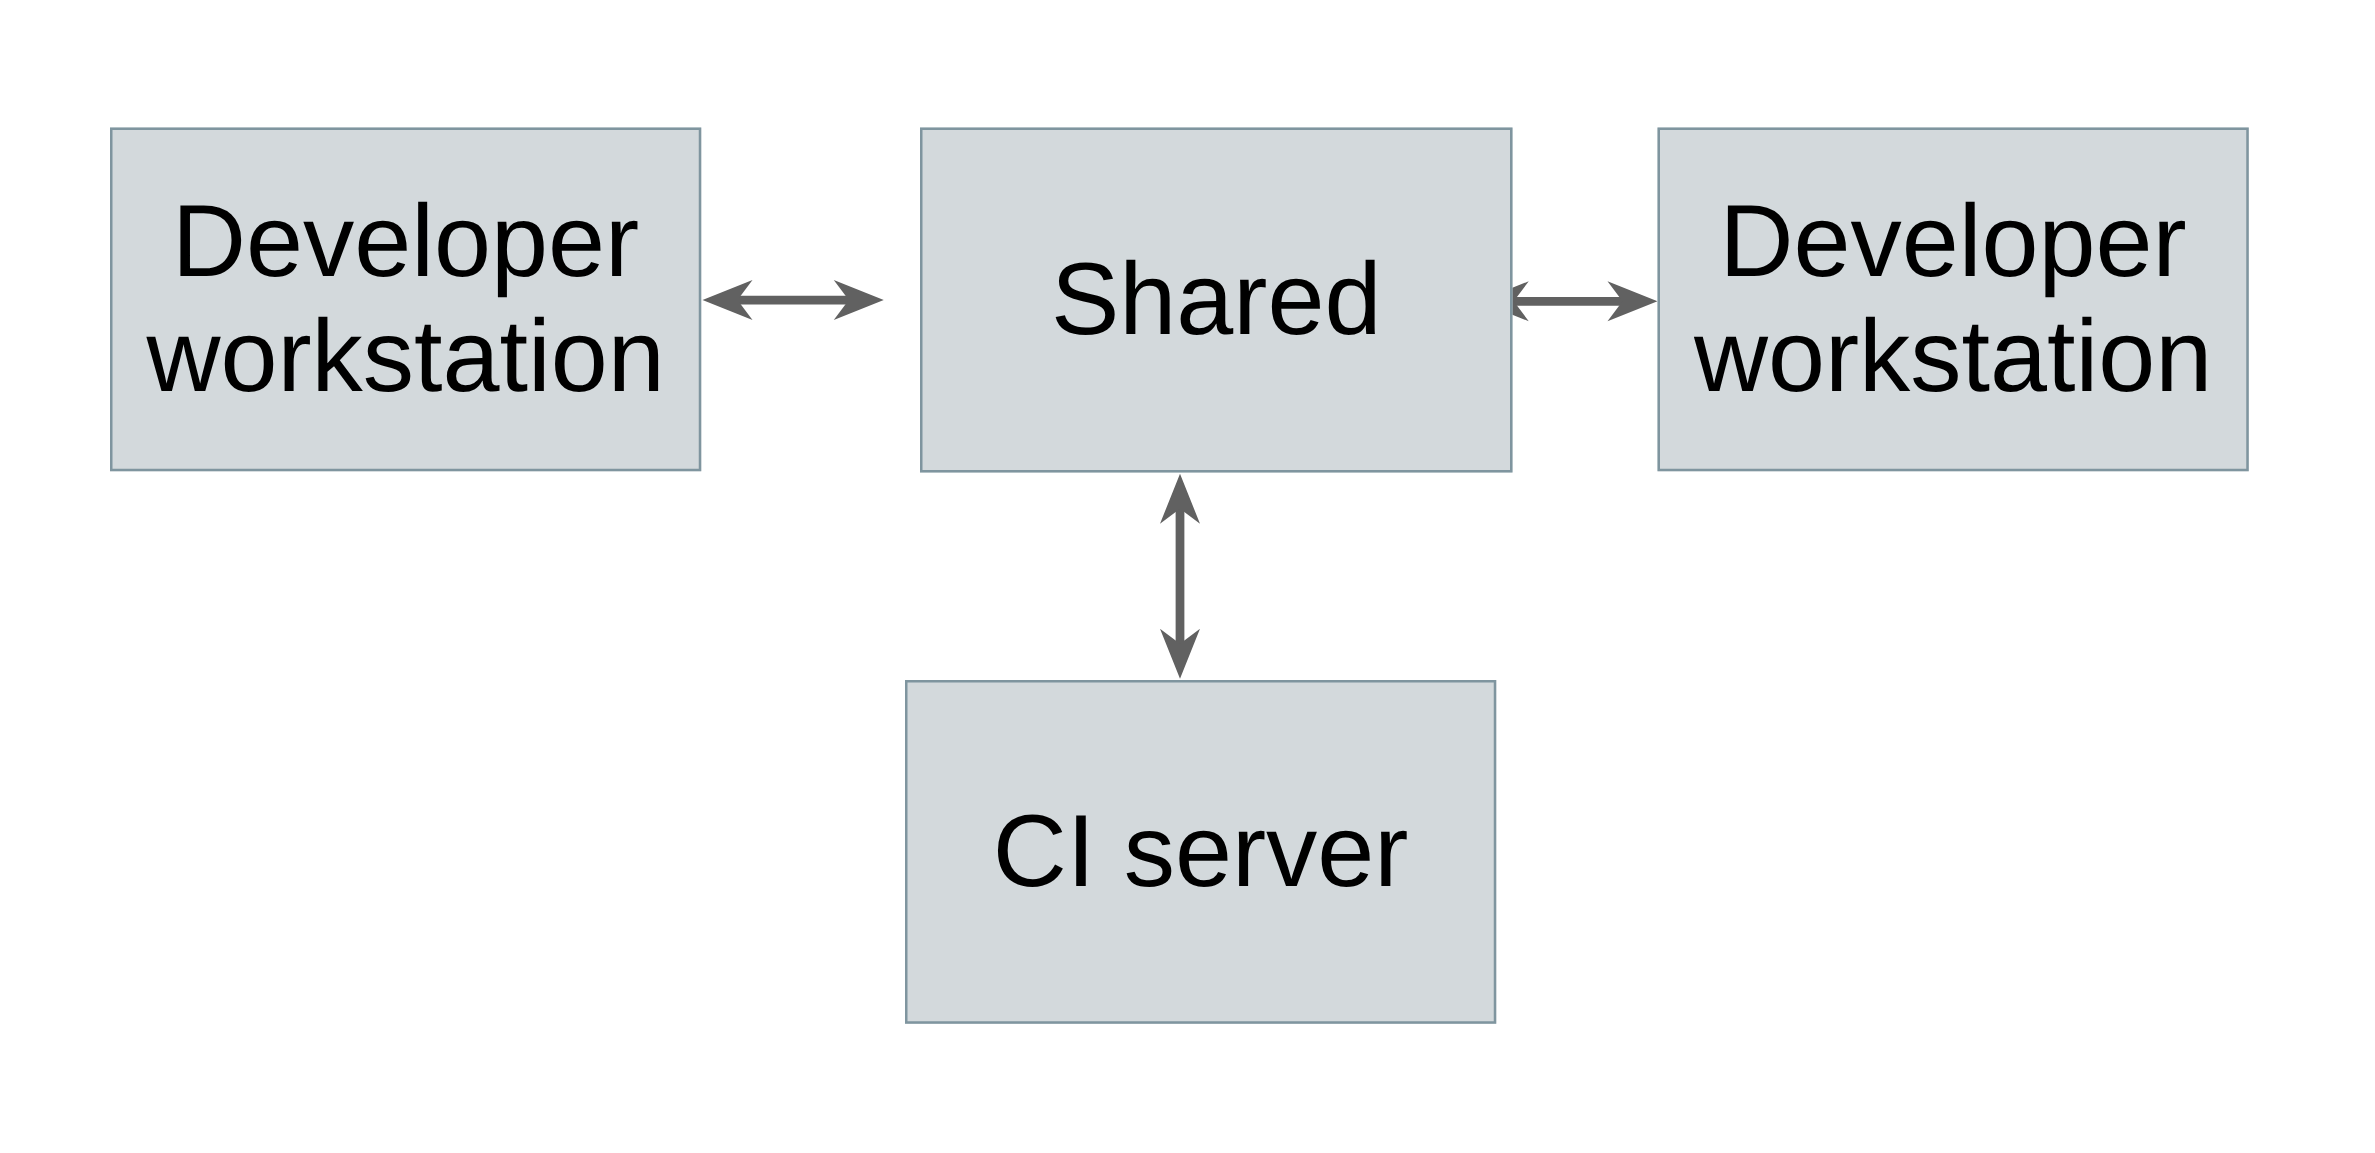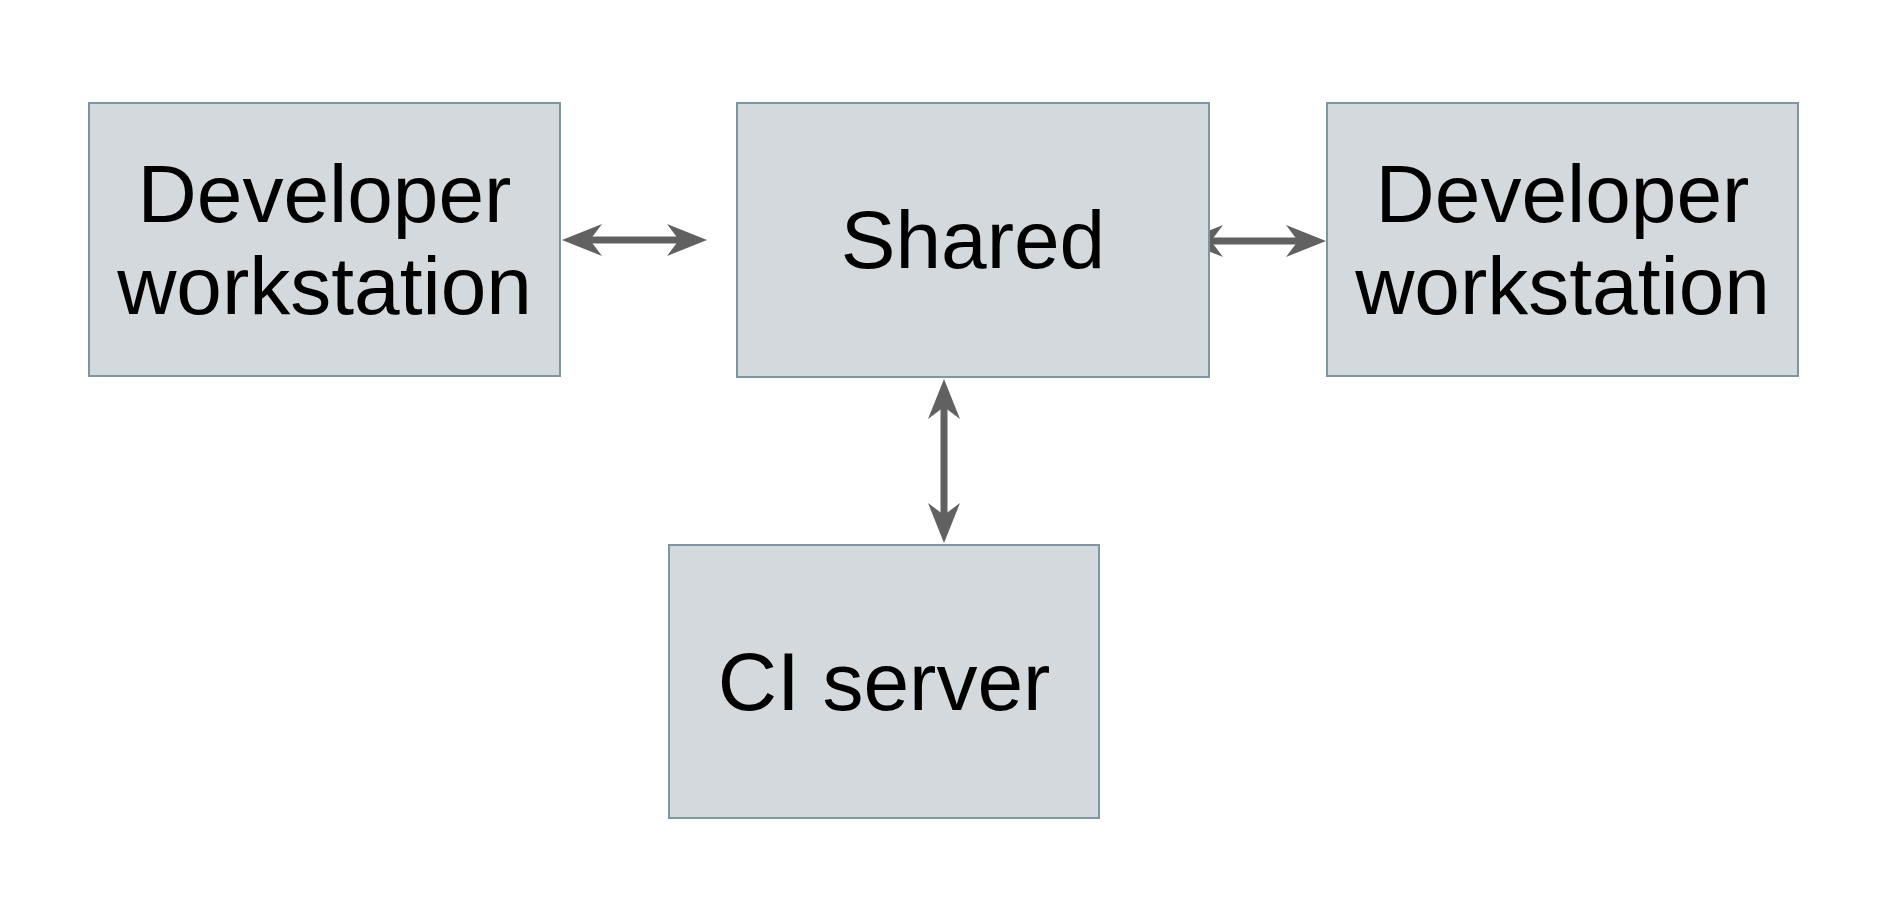--- a/index.html
+++ b/index.html
@@ -32,21 +32,21 @@
     justify-content: center;
     color: var(--text);
     font-size: 82px;
     line-height: 1.12;
     text-align: center;
     white-space: nowrap;
   }
   .node-dev-left   { left: 88px;   top: 102px; width: 473px; height: 275px; }
   .node-shared     { left: 708px;  top: 102px; width: 474px; height: 276px; margin-left: 28px; }
   .node-dev-right  { left: 1326px; top: 102px; width: 473px; height: 275px; }
-  .node-ci         { left: 668px;  top: 544px; width: 432px; height: 275px; }
+  .node-ci         { left: 724px;  top: 544px; width: 473px; height: 275px; }
   .edges {
     position: absolute;
     left: 0; top: 0;
     width: 1900px;
     height: 922px;
     pointer-events: none;
   }
   .edge-line { stroke: var(--arrow); stroke-width: 7; fill: none; }
   .edge-head { fill: var(--arrow); stroke: none; }
 </style>

